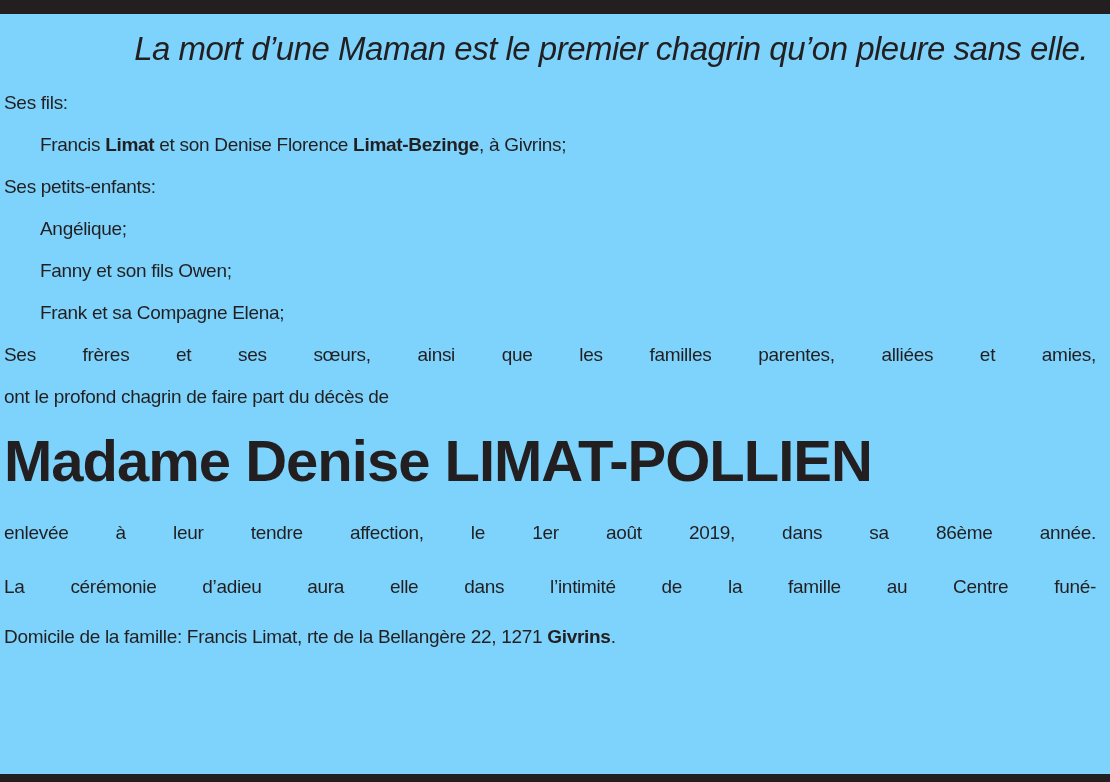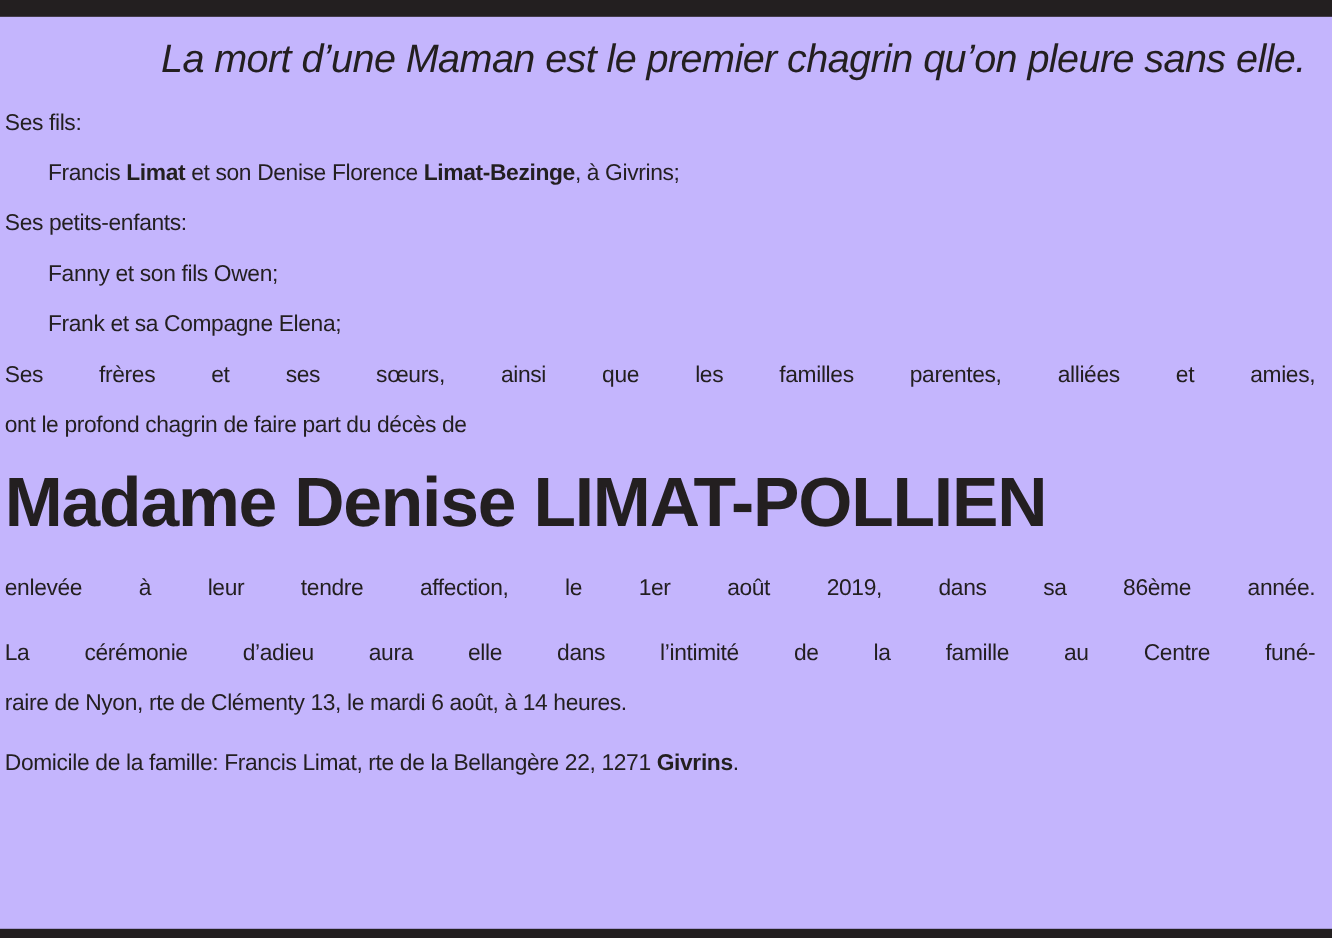--- a/index.html
+++ b/index.html
@@ -1,18 +1,18 @@
 <!DOCTYPE html>
 <html lang="fr"><head>
 <meta charset="utf-8">
 <style>
   html,body{margin:0;padding:0;background:#e8e8e8;}
   .page{
     width:1110px;height:782px;position:relative;overflow:hidden;
-    background:#c4b5fd;color:#231f20;
+    background:#7dd3fc;color:#231f20;
     font-family:"Liberation Sans", sans-serif;
     margin:0 auto;
   }
   .bar{position:absolute;left:0;right:0;background:#231f20;}
   .bar-top{top:0;height:14px;}
   .bar-bottom{bottom:0;height:8px;}
   .content{padding:0 14px 0 4px;}
   .epigraph{
     margin-top:28px;
     font-style:italic;
@@ -51,36 +51,36 @@
 
     <div class="bodytext">
 
       <div class="line">Ses fils:</div>
 
 
       <div class="line indent"><span>Francis </span><span class="b">Limat</span><span> et son Denise Florence </span><span class="b">Limat-Bezinge</span><span>, à Givrins;</span></div>
 
       <div class="line">Ses petits-enfants:</div>
 
+      <div class="line indent">Angélique;</div>
       <div class="line indent">Fanny et son fils Owen;</div>
       <div class="line indent">Frank et sa Compagne Elena;</div>
 
       <div class="line jst">Ses frères et ses sœurs, ainsi que les familles parentes, alliées et amies,</div>
       <div class="line">ont le profond chagrin de faire part du décès de</div>
     </div>
 
     <h1 class="deceased-name">Madame Denise LIMAT-POLLIEN</h1>
 
     <div class="bodytext death-line">
       <div class="line jst">enlevée à leur tendre affection, le 1er août 2019, dans sa 86ème année.</div>
     </div>
 
     <div class="bodytext ceremony">
       <div class="line jst">La cérémonie d’adieu aura elle dans l’intimité de la famille au Centre funé-</div>
-      <div class="line">raire de Nyon, rte de Clémenty 13, le mardi 6 août, à 14 heures.</div>
     </div>
 
     <div class="bodytext domicile">
       <div class="line"><span>Domicile de la famille: Francis Limat, rte de la Bellangère 22, 1271 </span><span class="b">Givrins</span><span>.</span></div>
     </div>
 
   </div>
 
   <div class="bar bar-bottom"></div>
 

